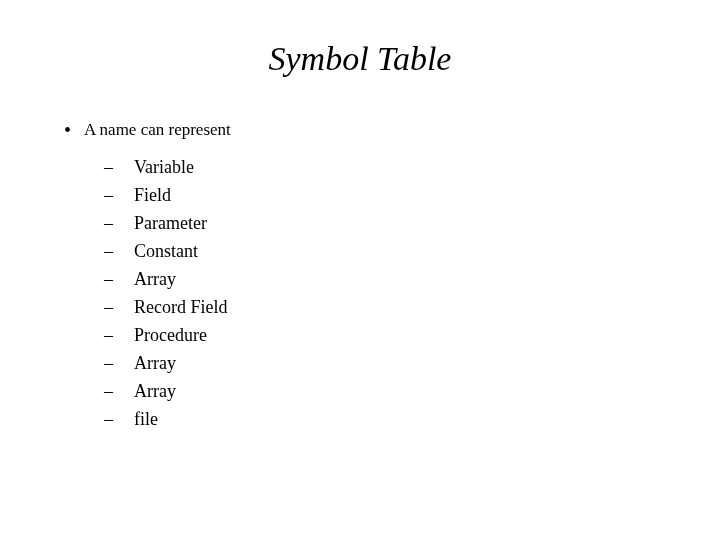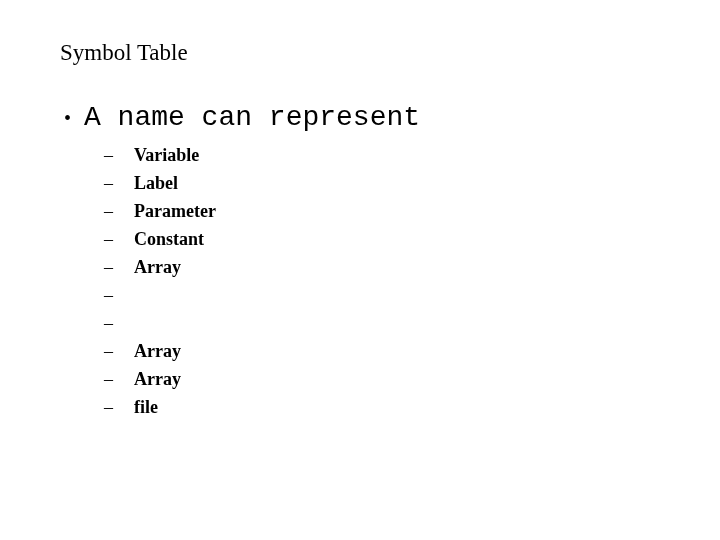--- a/index.html
+++ b/index.html
@@ -10,101 +10,102 @@
       font-family: "Times New Roman", Times, serif;
       color: #000000;
       overflow: hidden;
     }
     .slide {
       width: 100%;
       height: 100%;
       padding: 40px 60px;
     }
     .title {
-      font-size: 23px;
-      text-align: left;
+      font-size: 34px;
+      text-align: center;
       margin-bottom: 40px;
       font-weight: normal;
+      font-style: italic;
     }
     .bullet-row {
       display: flex;
       align-items: flex-start;
       margin-bottom: 14px;
     }
     .bullet-dot {
       font-size: 20px;
       line-height: 24px;
       width: 24px;
       flex-shrink: 0;
       text-align: left;
       padding-left: 4px;
     }
     .bullet-text {
-      font-size: 28px;
+      font-size: 17px;
       line-height: 24px;
-      font-family: Liberation Mono, monospace;
     }
     .sublist {
       margin-left: 44px;
     }
     .sub-row {
       display: flex;
       align-items: flex-start;
       margin-bottom: 6px;
     }
     .dash {
       font-size: 18px;
       line-height: 22px;
       width: 30px;
       flex-shrink: 0;
       text-align: left;
     }
     .sub-text {
       font-size: 18px;
       line-height: 22px;
-      font-weight: bold;
     }
   </style>
 </head>
 <body>
 
 <div class="slide">
   <h1 class="title">Symbol Table</h1>
 
   <div class="bullet-row">
     <span class="bullet-dot">•</span>
     <span class="bullet-text">A name can represent</span>
   </div>
 
   <div class="sublist">
     <div class="sub-row">
       <span class="dash">–</span>
       <span class="sub-text">Variable</span>
     </div>
     <div class="sub-row">
       <span class="dash">–</span>
-      <span class="sub-text">Label</span>
+      <span class="sub-text">Field</span>
     </div>
     <div class="sub-row">
       <span class="dash">–</span>
       <span class="sub-text">Parameter</span>
     </div>
     <div class="sub-row">
       <span class="dash">–</span>
       <span class="sub-text">Constant</span>
     </div>
     <div class="sub-row">
       <span class="dash">–</span>
       <span class="sub-text">Array</span>
     </div>
     <div class="sub-row">
       <span class="dash">–</span>
+      <span class="sub-text">Record Field</span>
     </div>
     <div class="sub-row">
       <span class="dash">–</span>
+      <span class="sub-text">Procedure</span>
     </div>
     <div class="sub-row">
       <span class="dash">–</span>
       <span class="sub-text">Array</span>
     </div>
     <div class="sub-row">
       <span class="dash">–</span>
       <span class="sub-text">Array</span>
     </div>
     <div class="sub-row">

